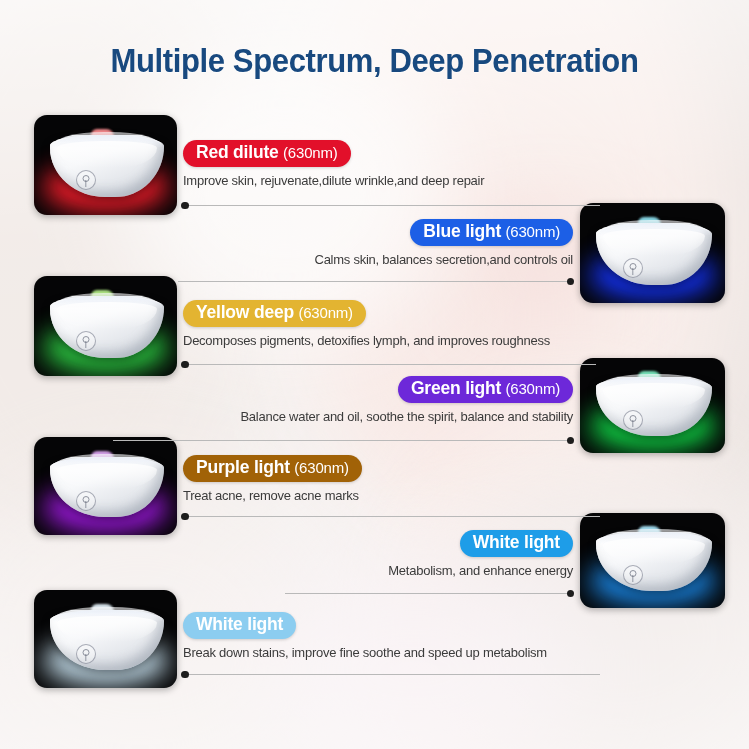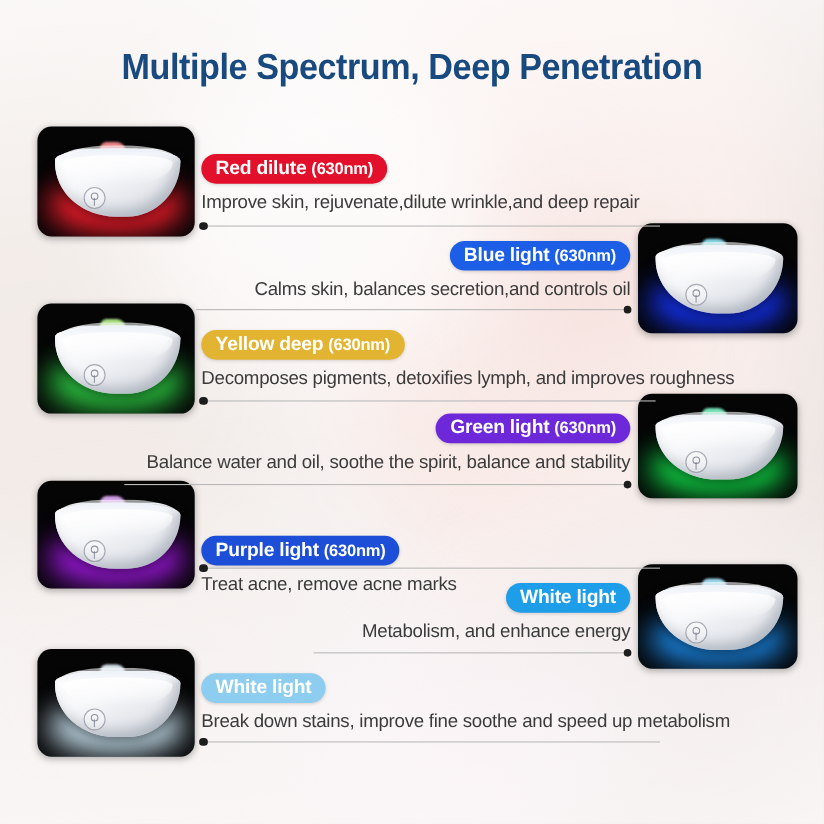--- a/index.html
+++ b/index.html
@@ -86,23 +86,23 @@
   }
 
   
   .row { position:absolute; }
   .row.r { text-align:right; }
   .pill {
     display:inline-block; border-radius:15px; padding:4px 13px 5px 13px;
     color:#fff; white-space:nowrap; line-height:1; box-shadow:0 1px 3px rgba(0,0,0,.17);
   }
   .pill .nm { font-size:17.5px; font-weight:bold; letter-spacing:-.2px; }
-  .pill .wl { font-size:15px; font-weight:bold; letter-spacing:-.2px;text-align:right; }
+  .pill .wl { font-size:15px; font-weight:normal; letter-spacing:-.2px;text-align:right; }
   .desc {
-    margin-top:6px; font-size:17px; color:#3b3b3b; white-space:nowrap;
+    margin-top:6px; font-size:13px; color:#3b3b3b; white-space:nowrap;
     letter-spacing:-.25px; line-height:1.25;
   }
   .rule { position:absolute; height:1px; background:#b9b9b9; }
   .rule .dot {
     position:absolute; top:-3.2px; width:7.5px; height:7.5px;
     border-radius:50%; background:#1d1d1d;
   }
   .rule.l .dot { left:-1px; }
   .rule.r .dot { right:-1px; }
 </style>
@@ -197,21 +197,21 @@
         <div class="dot"></div>
       </div>
       <div class="row" style="left: 183px; top: 300px;"><div class="pill" style="background: rgb(227, 180, 49);"><span class="nm">Yellow deep</span> <span class="wl"> (630nm)</span></div><div class="desc">Decomposes pigments, detoxifies lymph, and improves roughness</div></div>
       <div class="rule l" style="left: 182px; top: 364px; width: 414px;">
         <div class="dot"></div>
       </div>
       <div class="row r" style="right: 176px; top: 376px; left: auto;"><div class="pill" style="background: #6d28d9;"><span class="nm">Green light</span> <span class="wl"> (630nm)</span></div><div class="desc">Balance water and oil, soothe the spirit, balance and stability</div></div>
       <div class="rule r" style="left: 113px; top: 440px; width: 460px;">
         <div class="dot"></div>
       </div>
-      <div class="row" style="left: 183px; top: 455px;"><div class="pill" style="background: #1d4ed8; margin-top: 32px;"><span class="nm">Purple light</span> <span class="wl"> (630nm)</span></div><div class="desc">Treat acne, remove acne marks</div></div>
+      <div class="row" style="left: 183px; top: 455px;"><div class="pill" style="background: #a16207;"><span class="nm">Purple light</span> <span class="wl"> (630nm)</span></div><div class="desc">Treat acne, remove acne marks</div></div>
       <div class="rule l" style="left: 182px; top: 516px; width: 418px;">
         <div class="dot"></div>
       </div>
       <div class="row r" style="right: 176px; top: 530px; left: auto;"><div class="pill" style="background: rgb(30, 157, 232);"><span class="nm">White light</span></div><div class="desc">Metabolism, and enhance energy</div></div>
       <div class="rule r" style="left: 285px; top: 593px; width: 288px;">
         <div class="dot"></div>
       </div>
       <div class="row" style="left: 183px; top: 612px;"><div class="pill" style="background: rgb(140, 205, 240);"><span class="nm">White light</span></div><div class="desc">Break down stains, improve fine soothe and speed up metabolism</div></div>
       <div class="rule l" style="left: 182px; top: 674px; width: 418px;">
         <div class="dot"></div>

